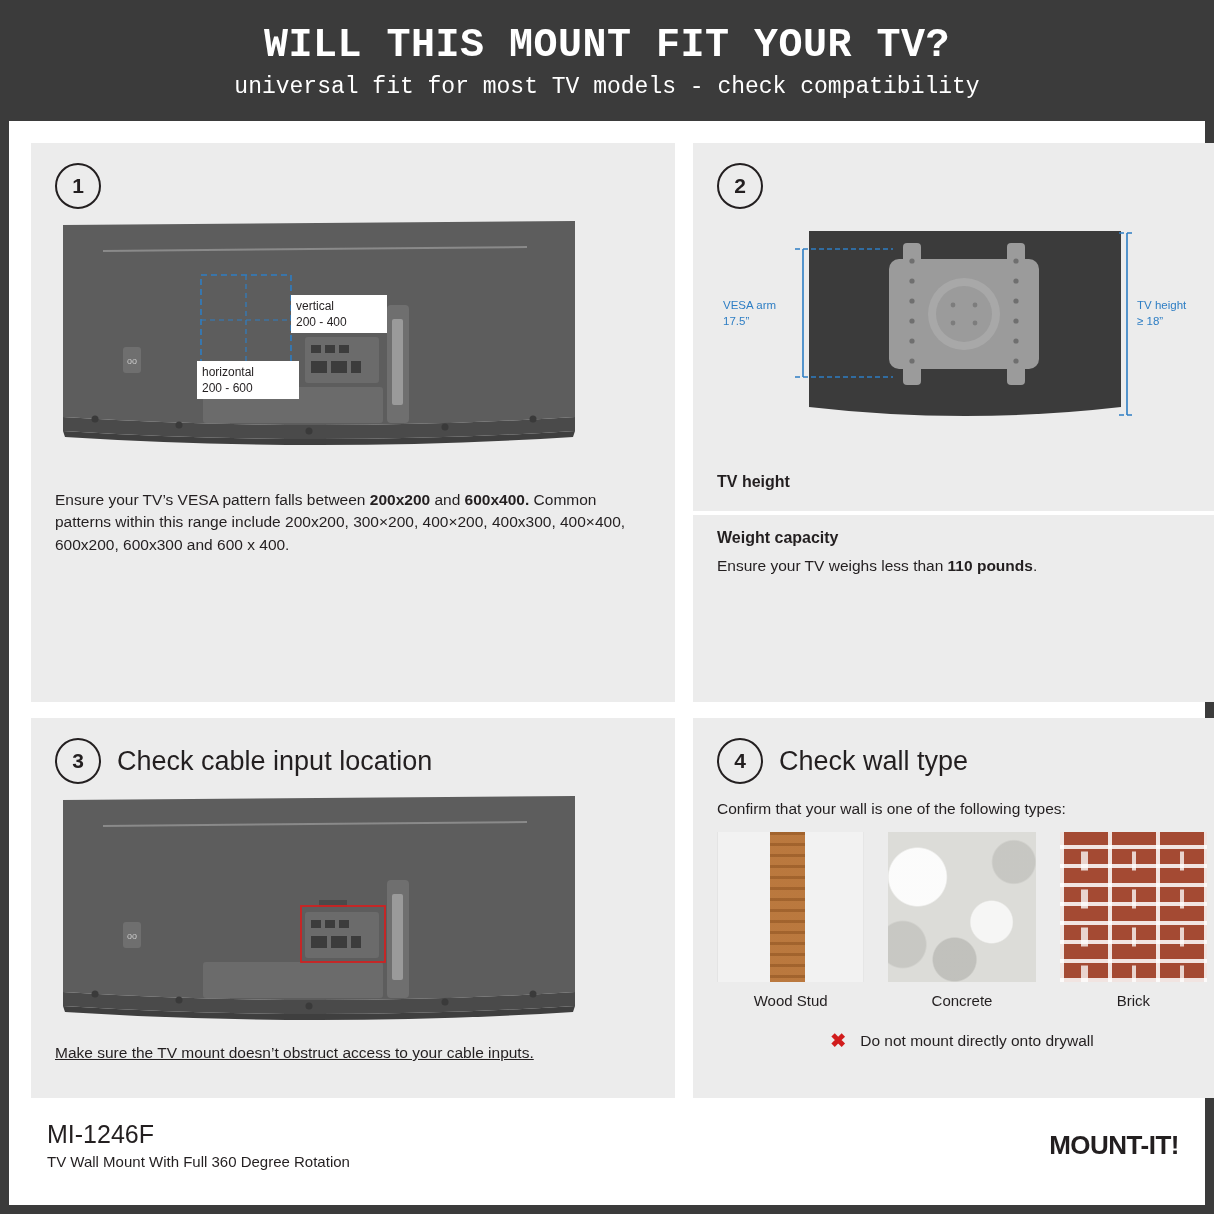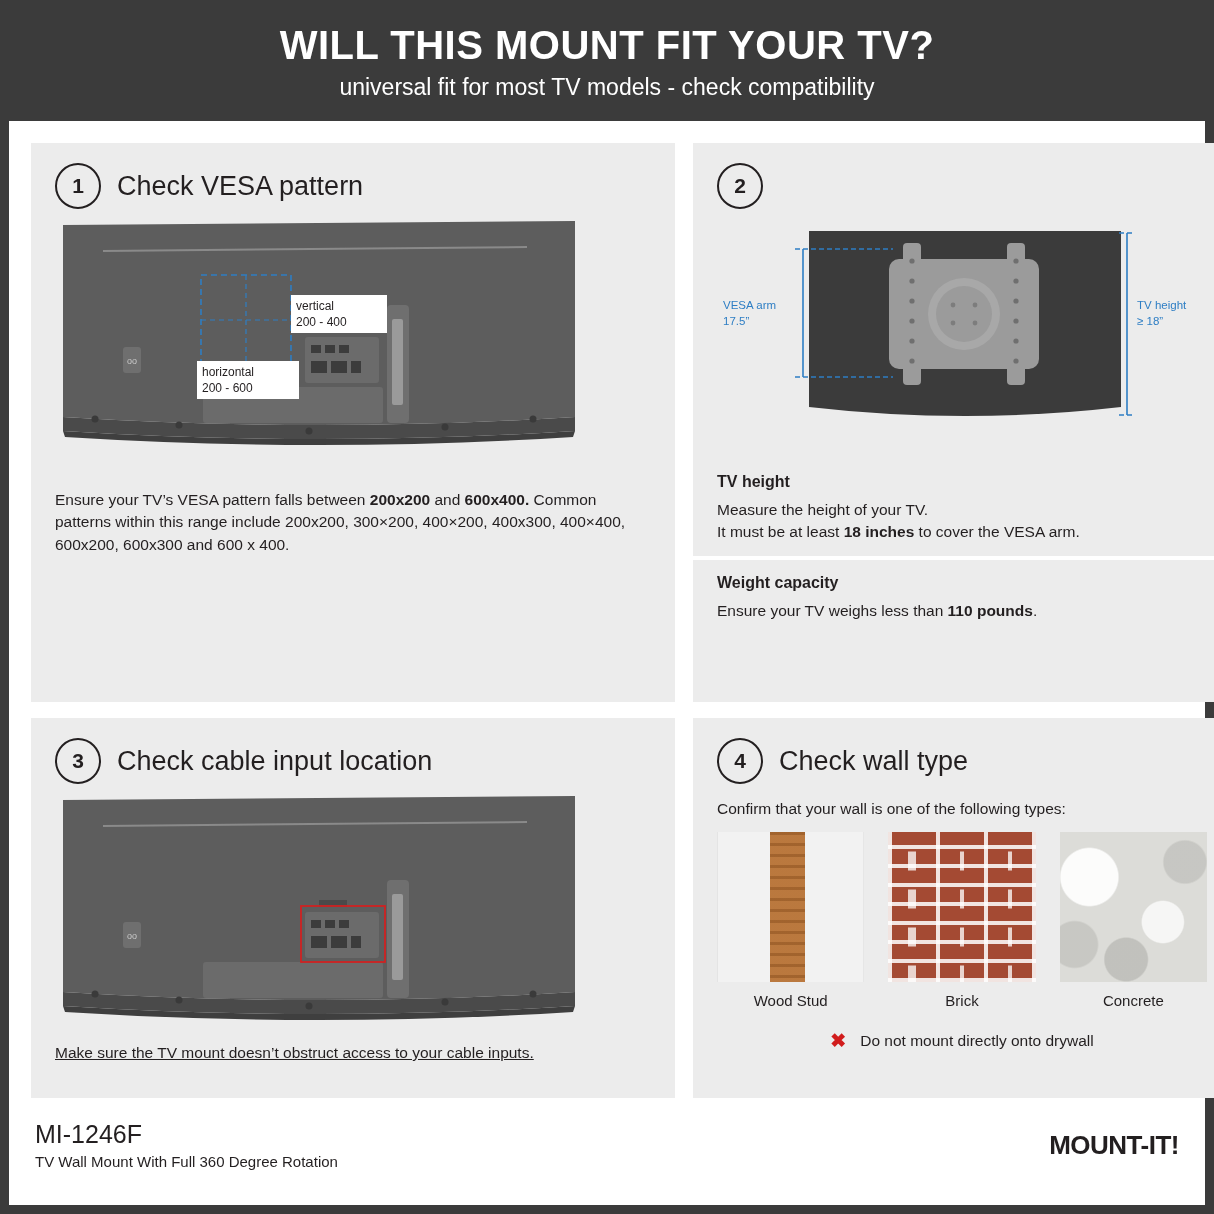--- a/index.html
+++ b/index.html
@@ -24,20 +24,21 @@
   }
 
   
   .header {
     background: #3b3b3b;
     color: #ffffff;
     text-align: center;
     padding: 14px 0 20px 0;
     height: 112px;
     box-sizing: border-box;
+    font-family: Liberation Mono, monospace;
   }
   .header h1 {
     margin: 0;
     font-size: 40px;
     font-weight: bold;
     letter-spacing: 0.5px;
   }
   .header h2 {
     margin: 6px 0 12px 0;
     font-size: 23px;
@@ -205,21 +206,21 @@
   }
 
   
   .footer {
     position: absolute;
     left: 0; right: 0; bottom: 0;
     height: 108px;
     display: flex;
     align-items: center;
     justify-content: space-between;
-    padding: 0 26px 12px 26px;
+    padding: 0 26px 12px 38px;
     box-sizing: border-box;
   }
   .model {
     font-size: 25px;
     margin: 0;
   }
   .model-desc {
     font-size: 15px;
     margin: 4px 0 0 0;
   }
@@ -247,21 +248,20 @@
     <h1>WILL THIS MOUNT FIT YOUR TV?</h1>
     <h2>universal fit for most TV models - check compatibility</h2>
   </div>
 
   <div class="grid">
 
     <div class="panel">
       <div class="panel-inner">
         <div class="step-head">
           <div class="step-num">1</div>
-          <div class="step-title">Check VESA pattern</div>
         </div>
 
         <div class="tv-wrap">
           <svg width="596" height="250" viewBox="0 0 596 250">
 
             <path d="M8 6 L520 2 L520 198 Q264 214 8 198 Z" fill="#5d5d5d"></path>
             <path d="M8 198 Q264 214 520 198 L520 212 Q264 228 8 212 Z" fill="#4a4a4a"></path>
             <path d="M8 212 Q264 228 520 212 L518 218 Q264 234 10 218 Z" fill="#3f3f3f"></path>
 
             <line x1="48" y1="32" x2="472" y2="28" stroke="#8a8a8a" stroke-width="2"></line>
@@ -354,24 +354,20 @@
             <line x1="402" y1="14" x2="418" y2="14" stroke="#2e7ec4" stroke-width="1.3" stroke-dasharray="5 3"></line>
             <line x1="402" y1="196" x2="418" y2="196" stroke="#2e7ec4" stroke-width="1.3" stroke-dasharray="5 3"></line>
             <text class="blue-label" x="420" y="90" font-family="Liberation Sans, sans-serif">TV height</text>
             <text class="blue-label" x="420" y="106" font-family="Liberation Sans, sans-serif">≥ 18”</text>
           </svg>
         </div>
       </div>
 
       <div class="sub">
         <h3>TV height</h3>
-        <div class="body-text">
-          <span>Measure the height of your TV.</span><br>
-          <span>It must be at least </span><b>18 inches</b><span> to cover the VESA arm.</span>
-        </div>
       </div>
 
       <div class="divider"></div>
 
       <div class="sub">
         <h3>Weight capacity</h3>
         <div class="body-text">
           <span>Ensure your TV weighs less than </span><b>110 pounds</b><span>.</span>
         </div>
       </div>
@@ -425,26 +421,26 @@
         </div>
 
         <div class="body-text" style="margin-top:14px;">Confirm that your wall is one of the following types:</div>
 
         <div class="walls">
           <div>
             <div class="wall-swatch wood"></div>
             <div class="wall-caption">Wood Stud</div>
           </div>
           <div>
+            <div class="wall-swatch concrete"></div>
+            <div class="wall-caption">Concrete</div>
+          </div>
+          <div>
             <div class="wall-swatch brick"></div>
             <div class="wall-caption">Brick</div>
-          </div>
-          <div>
-            <div class="wall-swatch concrete"></div>
-            <div class="wall-caption">Concrete</div>
           </div>
         </div>
 
         <div class="no-drywall">
           <span class="x-mark">✖</span>
           <span>Do not mount directly onto drywall</span>
         </div>
       </div>
     </div>
 

